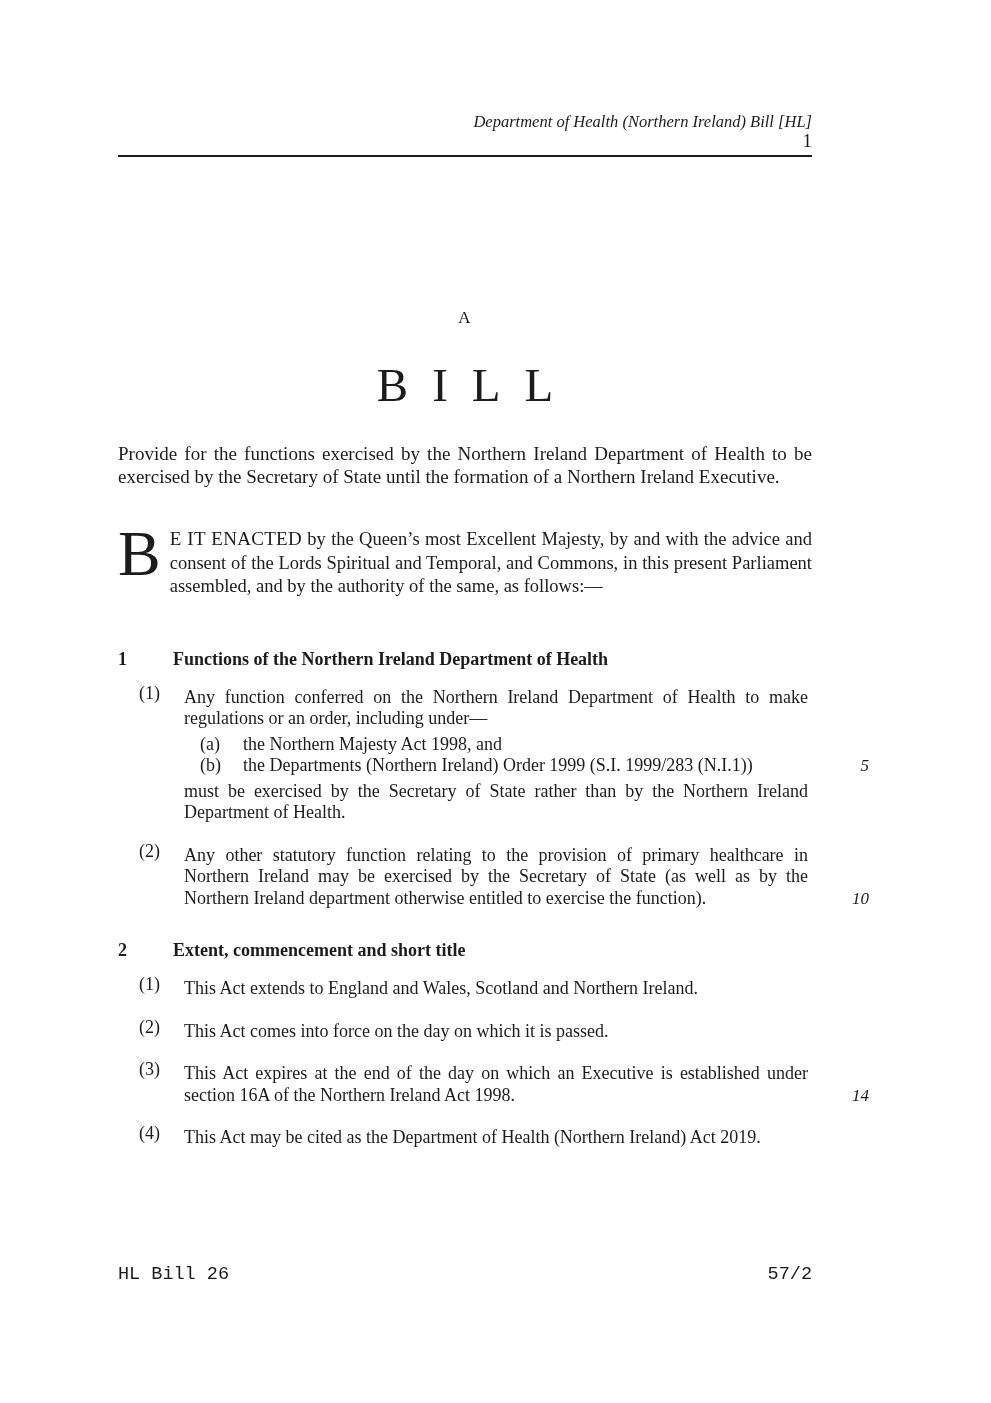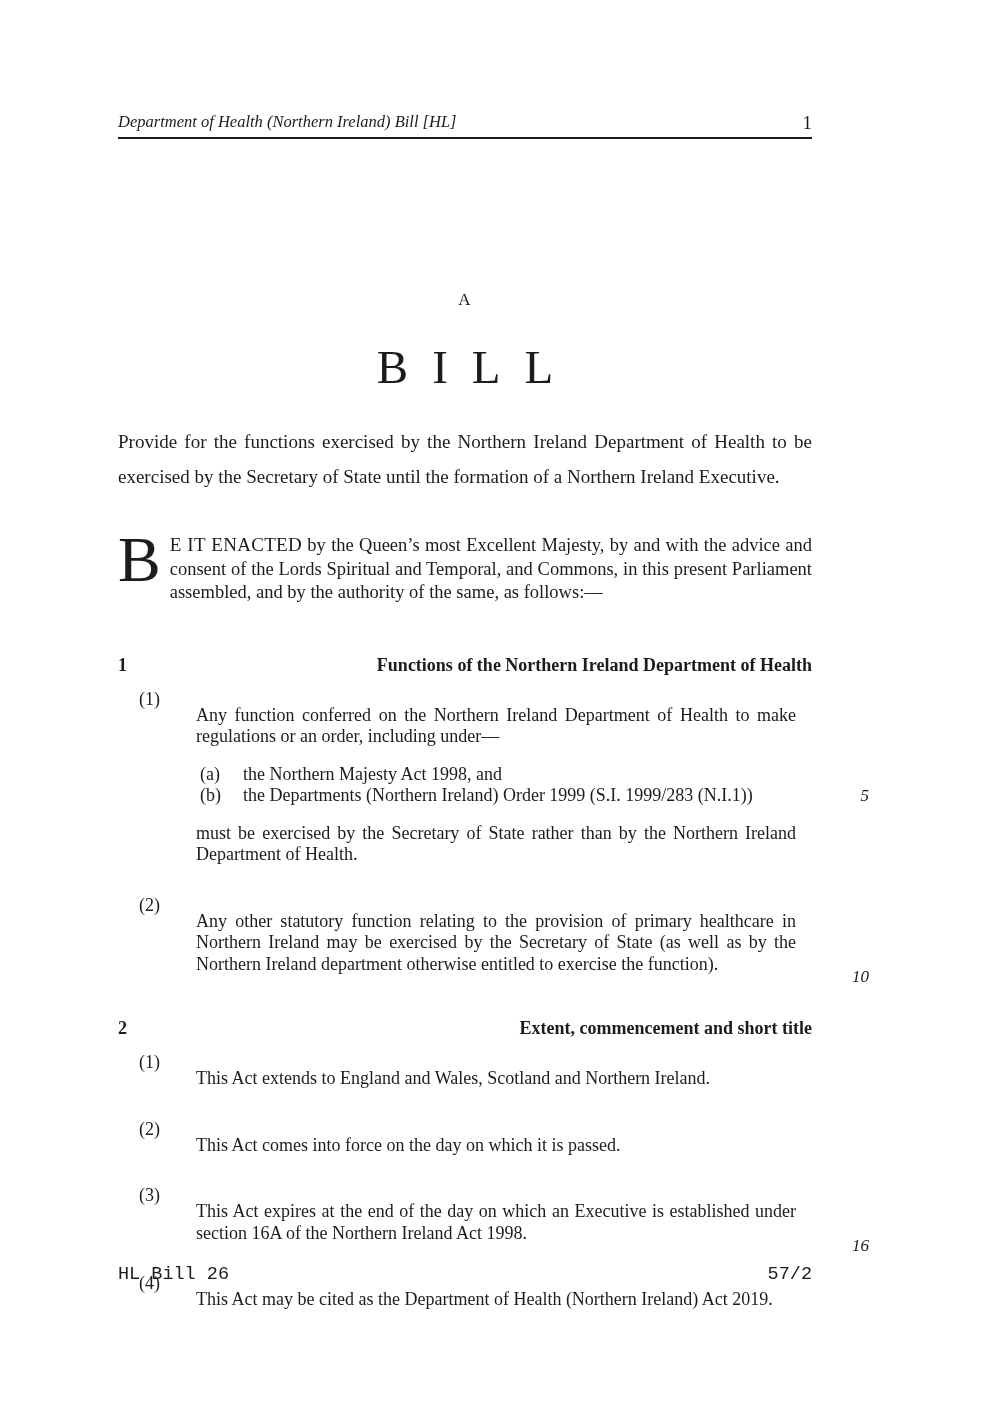--- a/index.html
+++ b/index.html
@@ -12,59 +12,60 @@
     font-family: "Liberation Serif", "DejaVu Serif", serif;
     box-sizing: border-box;
     padding: 113px 179px 0 118px;
     overflow: hidden;
   }
 
   
   .running-header {
     display: flex;
     justify-content: space-between;
-    align-items: flex-start;
+    align-items: flex-end;
     border-bottom: 2px solid #1c1c1c;
     padding-bottom: 5px;
+    flex-direction: column;
   }
   .header-title { font-style: italic; font-size: 16.5px; line-height: 18px; }
   .header-page-num { font-size: 19px; line-height: 19px; }
 
   
   .masthead { text-align: center; margin-top: 152px; }
   .mast-a { font-size: 17px; line-height: 18px; letter-spacing: 1px; }
   .mast-bill {
     font-size: 47px; line-height: 50px; font-weight: normal;
     letter-spacing: 24px; padding-left: 24px; margin-top: 33px;
   }
   .mast-to { font-size: 15px; line-height: 16px; letter-spacing: 1.5px; margin-top: 21px; }
 
   
-  .long-title { margin: 32px 0 0 0; font-size: 19px; line-height: 35px; text-align: justify; }
+  .long-title { margin: 32px 0 0 0; font-size: 19px; line-height: 23px; text-align: justify; }
 
   
   .enacting { margin: 39px 0 0 0; font-size: 18.5px; line-height: 23.5px; text-align: justify; }
   .dropcap {
     float: left;
     font-size: 64px; line-height: 50px;
     height: 47px; margin: 2px 9px 0 0;
   }
   .lead-caps { font-size: 19px; letter-spacing: 0.3px; }
 
   
   .section { margin-top: 26px; }
   .section--first { margin-top: 49px; }
   .section-heading { display: flex; font-weight: bold; font-size: 18px; line-height: 22px; }
   .sec-num { flex: none; width: 55px; }
-  .sec-title { flex: 1; text-align: right; }
+  .sec-title { flex: 1; }
 
   .subsection { display: flex; margin-top: 13px; font-size: 18px; line-height: 21.5px; }
   .sub-num { flex: none; width: 62px; padding-left: 21px; box-sizing: border-box; }
   .sub-body { flex: 1; position: relative; text-align: justify; }
-  .sub-body p { margin: 16px; }
+  .sub-body p { margin: 4px; }
 
   .para { display: flex; position: relative; text-align: left; }
   .para-letter { flex: none; width: 63px; padding-left: 20px; box-sizing: border-box; }
   .para-text { flex: 1; }
 
   .line-number {
     position: absolute; right: -57px; width: 50px;
     text-align: right; font-style: italic; font-size: 17px; line-height: 21.5px;
   }
   .line-number.top { top: 0; }
@@ -147,21 +148,21 @@
       <span class="sub-num">(2)</span>
       <div class="sub-body">
         <p class="sub-text">This Act comes into force on the day on which it is passed.</p>
       </div>
     </div>
 
     <div class="subsection">
       <span class="sub-num">(3)</span>
       <div class="sub-body">
         <p class="sub-text">This Act expires at the end of the day on which an Executive is established under section 16A of the Northern Ireland Act 1998.</p>
-        <span class="line-number bottom">16</span>
+        <span class="line-number bottom">14</span>
       </div>
     </div>
 
     <div class="subsection">
       <span class="sub-num">(4)</span>
       <div class="sub-body">
         <p class="sub-text">This Act may be cited as the Department of Health (Northern Ireland) Act 2019.</p>
       </div>
     </div>
   </div>

